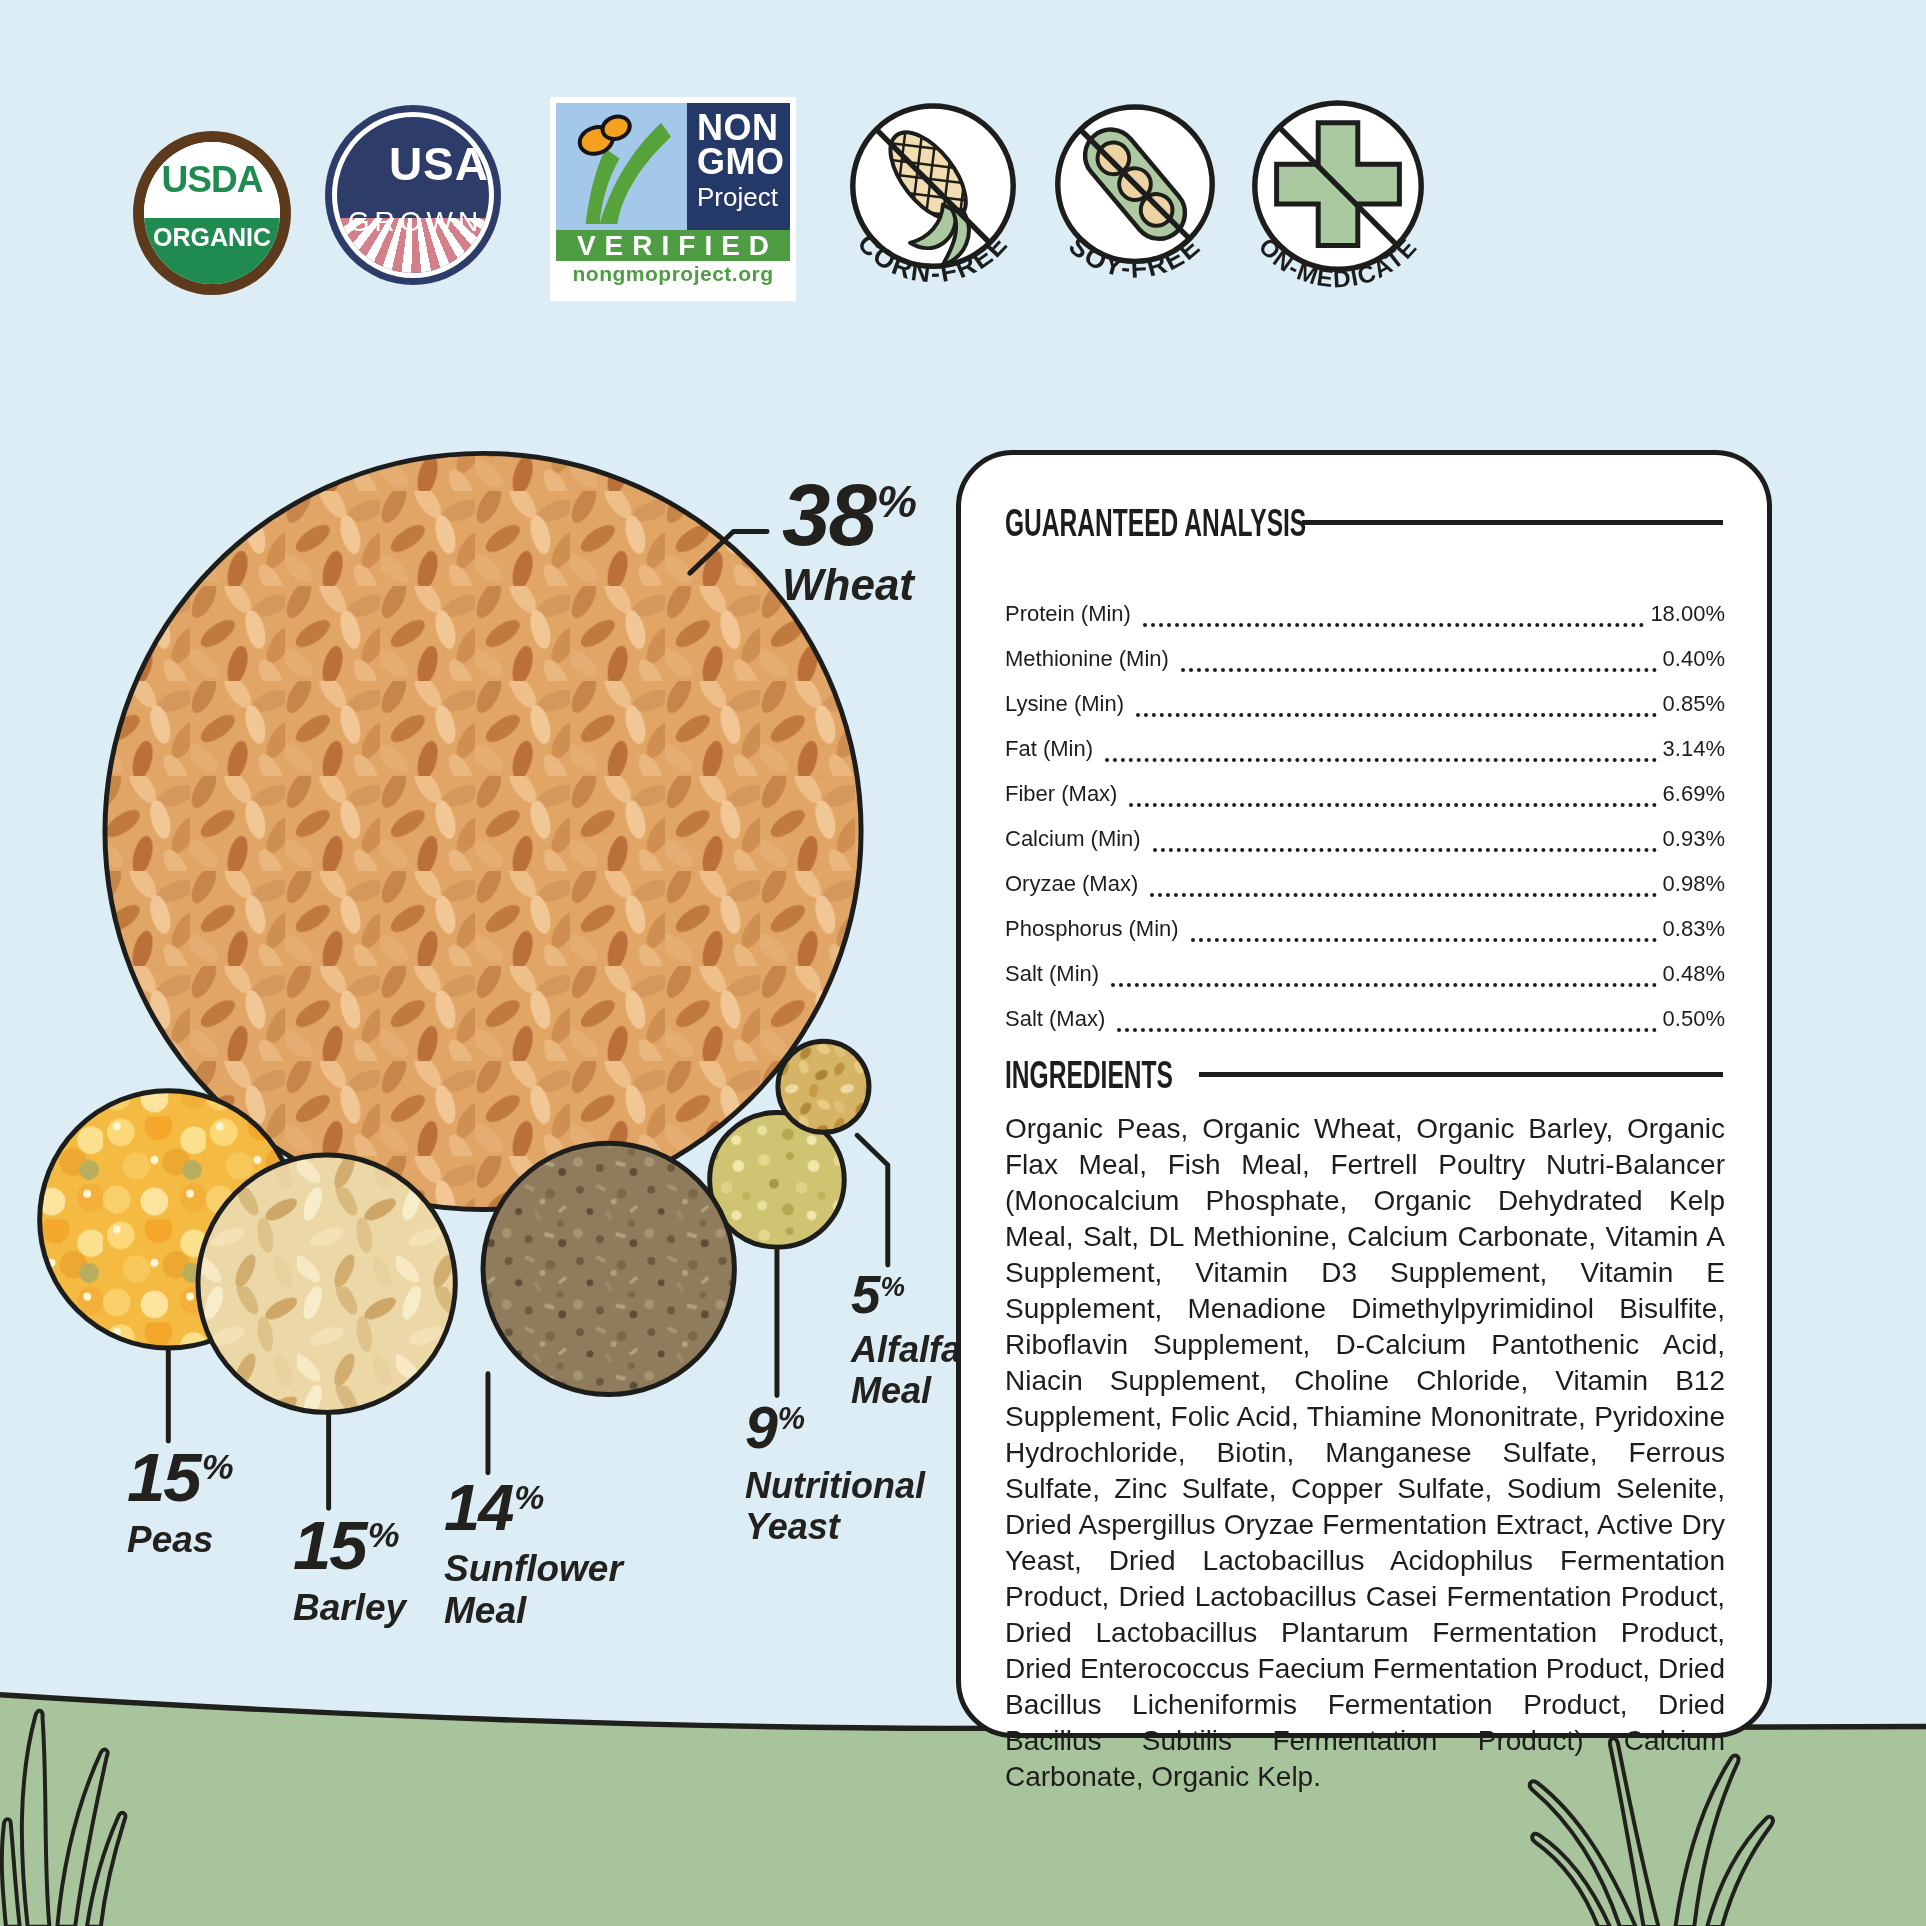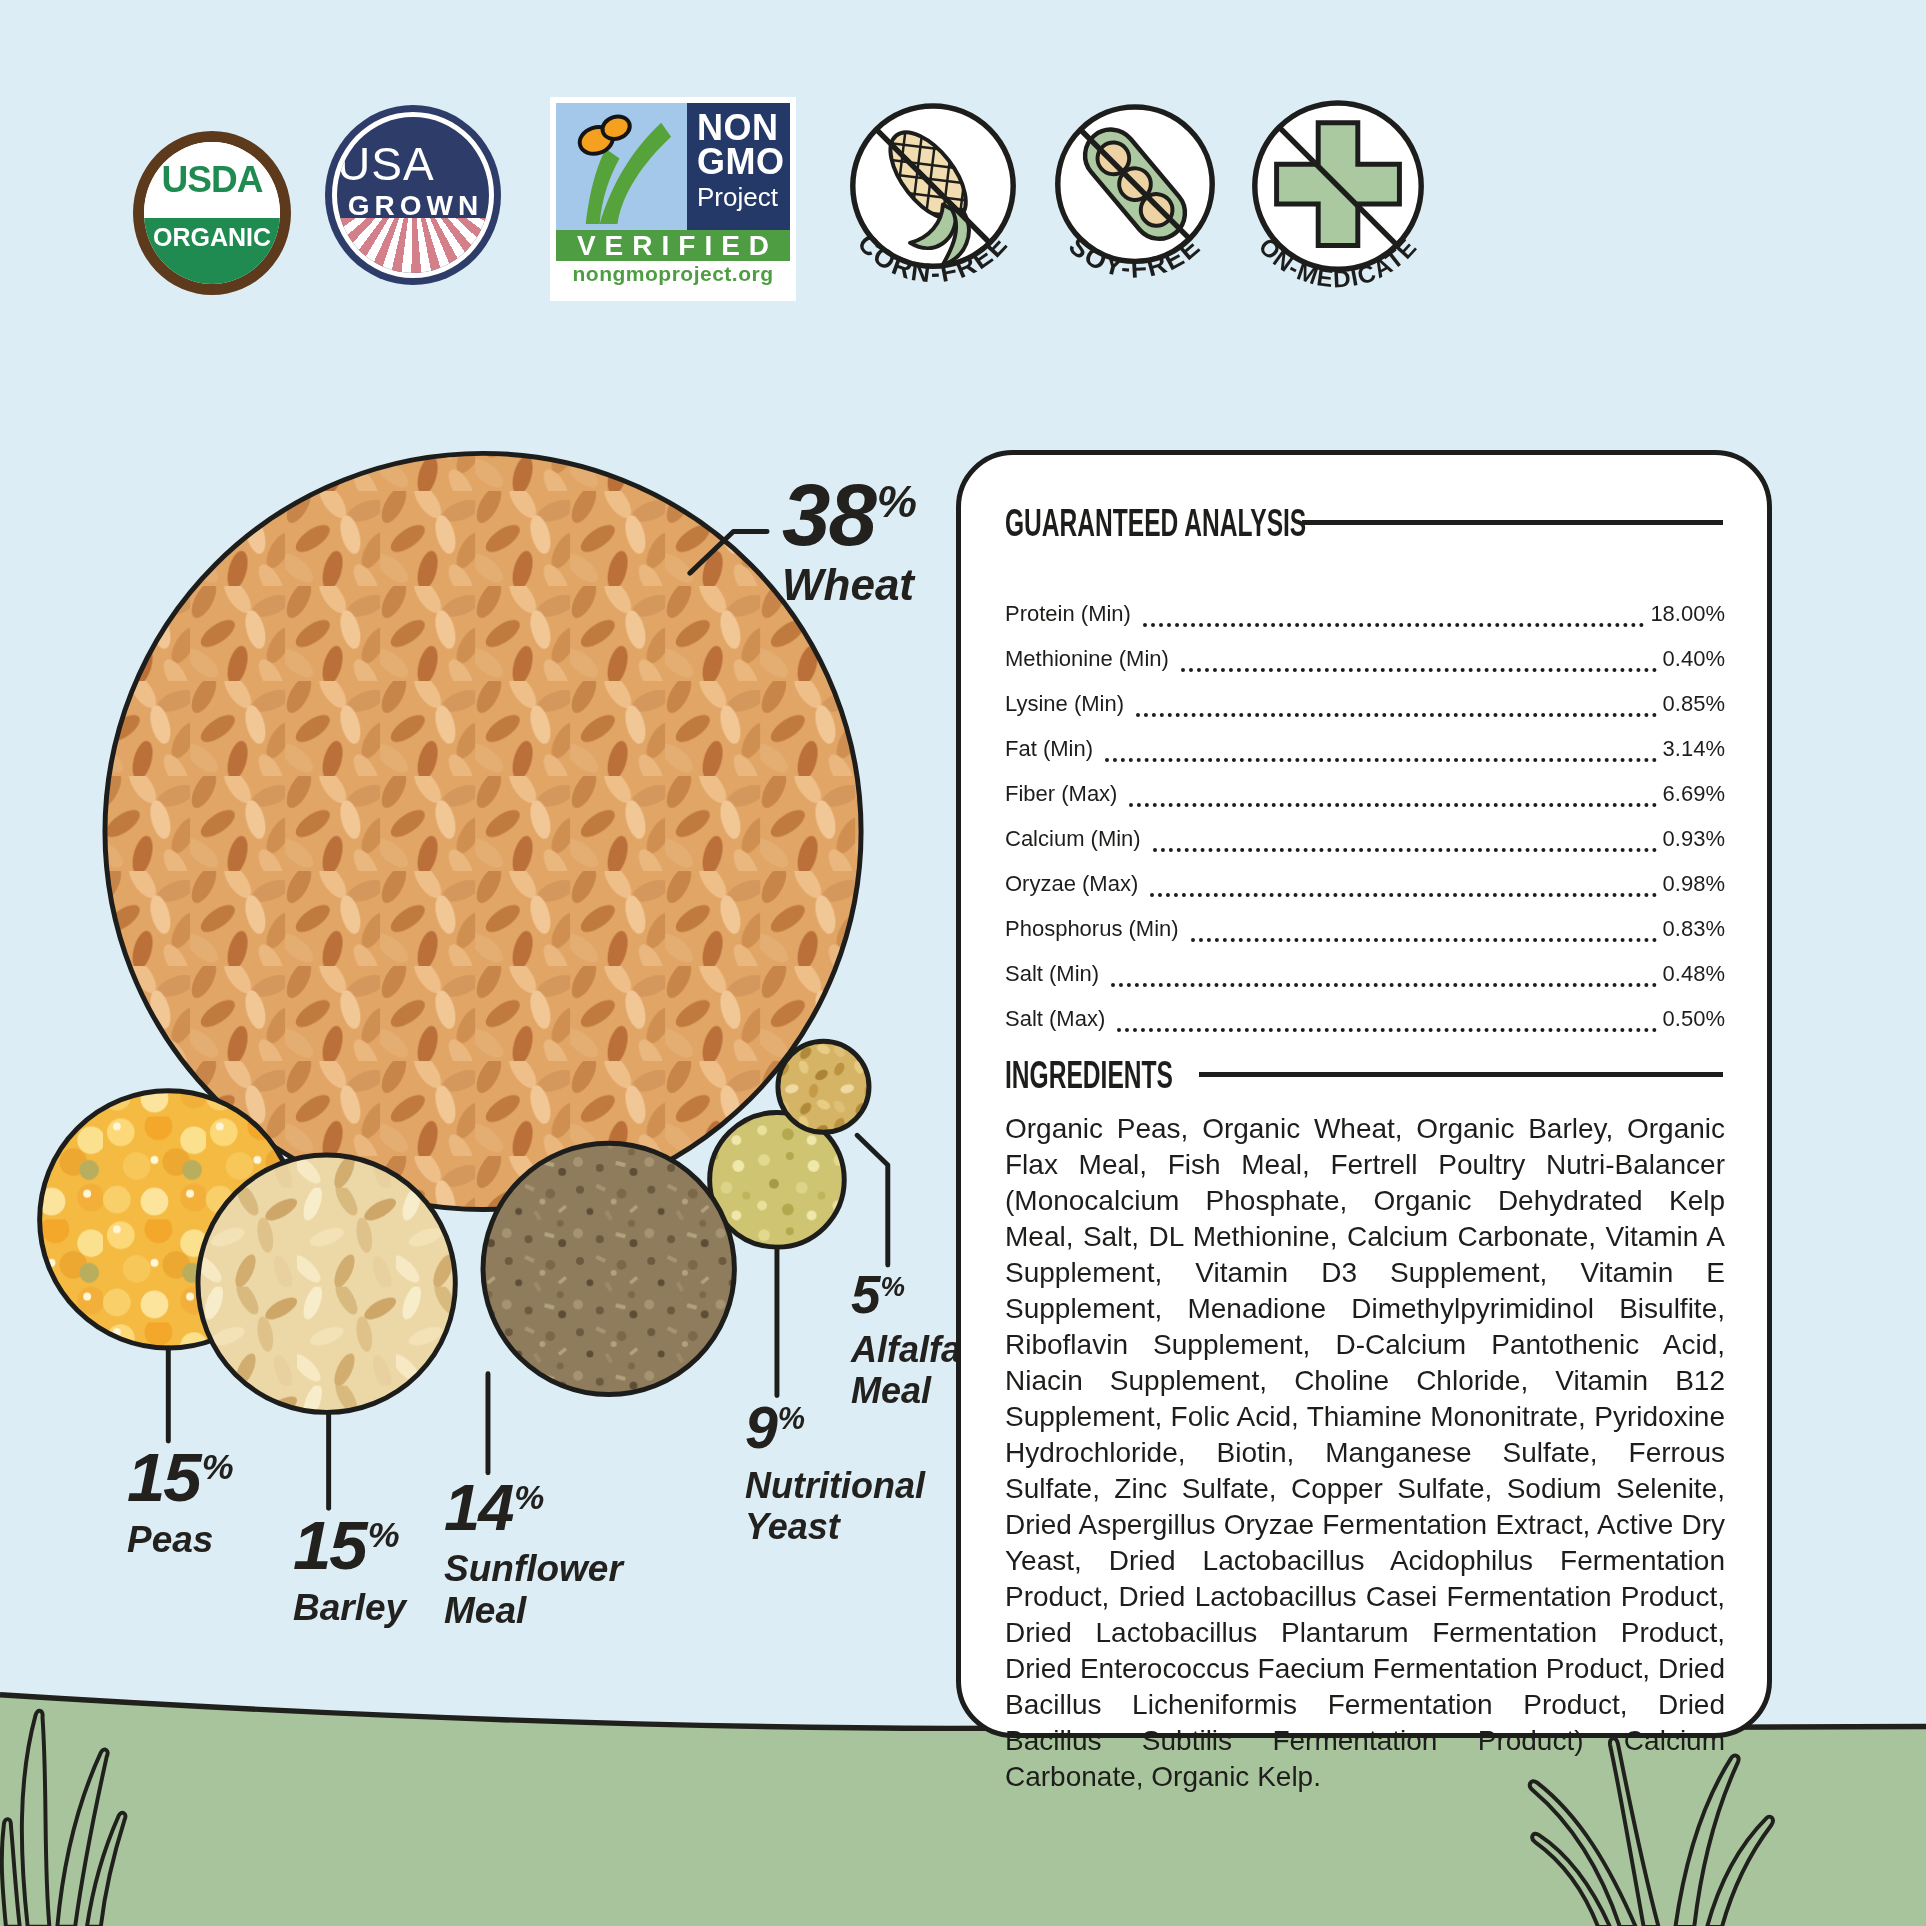--- a/index.html
+++ b/index.html
@@ -19,24 +19,24 @@
   .usda-top { flex:1.15; display:flex; align-items:center; justify-content:center; background:#fff; }
   .usda-top span { color:#1f8b51; font-weight:700; font-size:37px; letter-spacing:-1px; }
   .usda-bot { flex:1; background:#1f8b51; display:flex; justify-content:center; }
   .usda-bot span { color:#fff; font-weight:700; font-size:25px; margin-top:5px; }
 
   .usa { left:325px; top:105px; width:176px; height:180px; border-radius:50%; background:#2e3c6a; z-index:2;}
   .usa-in { position:absolute; inset:7px; border-radius:50%; border:5px solid #fff;
             background:#2e3c6a; overflow:hidden; }
   .usa-stripes { position:absolute; left:-14px; right:-14px; bottom:-4px; height:59px;
                  background:repeating-conic-gradient(from 115deg at 50% -40px,#d3808b 0 6deg,#ffffff 6deg 12deg); }
-  .usa-word1 { position:absolute; top:20px; width:100%; text-align:left;
-               color:#fff; font-size:46px; font-weight:400; letter-spacing:1px; }
-  .usa-word2 { position:absolute; top:73px; width:100%; text-align:center;
-               color:#fff; font-size:28px; font-weight:700; letter-spacing:5px; text-indent:5px; }
+  .usa-word1 { position:absolute; top:20px; width:100%; text-align:right;
+               color:#fff; font-size:46px; font-weight:700; letter-spacing:1px; }
+  .usa-word2 { position:absolute; top:89px; width:100%; text-align:center;
+               color:#fff; font-size:28px; font-weight:400; letter-spacing:5px; text-indent:5px; }
 
   .nongmo { left:550px; top:97px; width:246px; height:204px; background:#fff; padding:6px; z-index:2;}
   .ng-main { display:flex; height:127px; }
   .ng-art  { width:131px; background:#a4c8e9; position:relative; }
   .ng-right{ flex:1; background:#253968; color:#fff; padding:8px 0 0 10px; }
   .ng-right .w1,.ng-right .w2 { font-size:36px; font-weight:700; line-height:0.95; letter-spacing:0.5px;}
   .ng-right .w3 { font-size:26px; font-weight:400; margin-top:3px; }
   .ng-verified { height:31px; background:#4f9d43; display:flex; align-items:center; justify-content:center; }
   .ng-verified span { color:#fff; font-size:28px; font-weight:700; letter-spacing:9px; text-indent:9px; }
   .ng-site { height:26px; display:flex; align-items:center; justify-content:center; }

